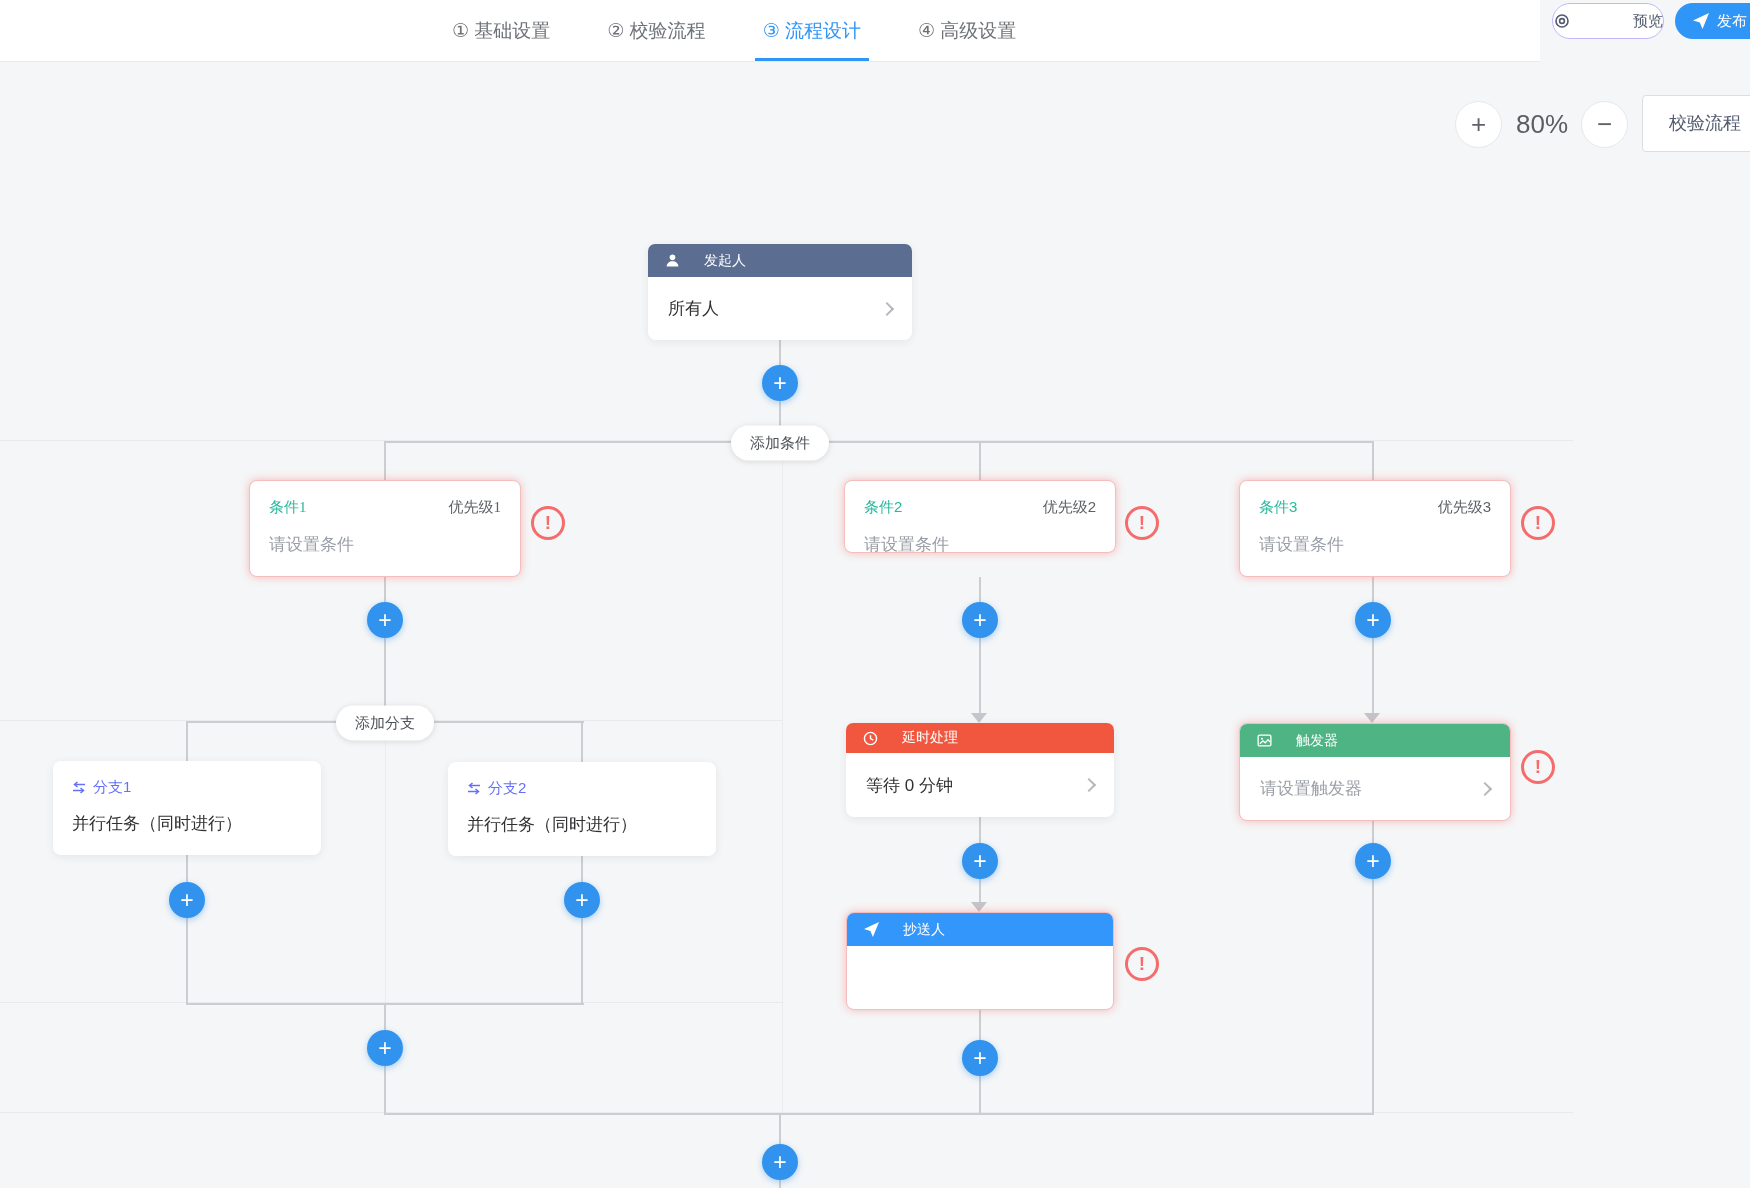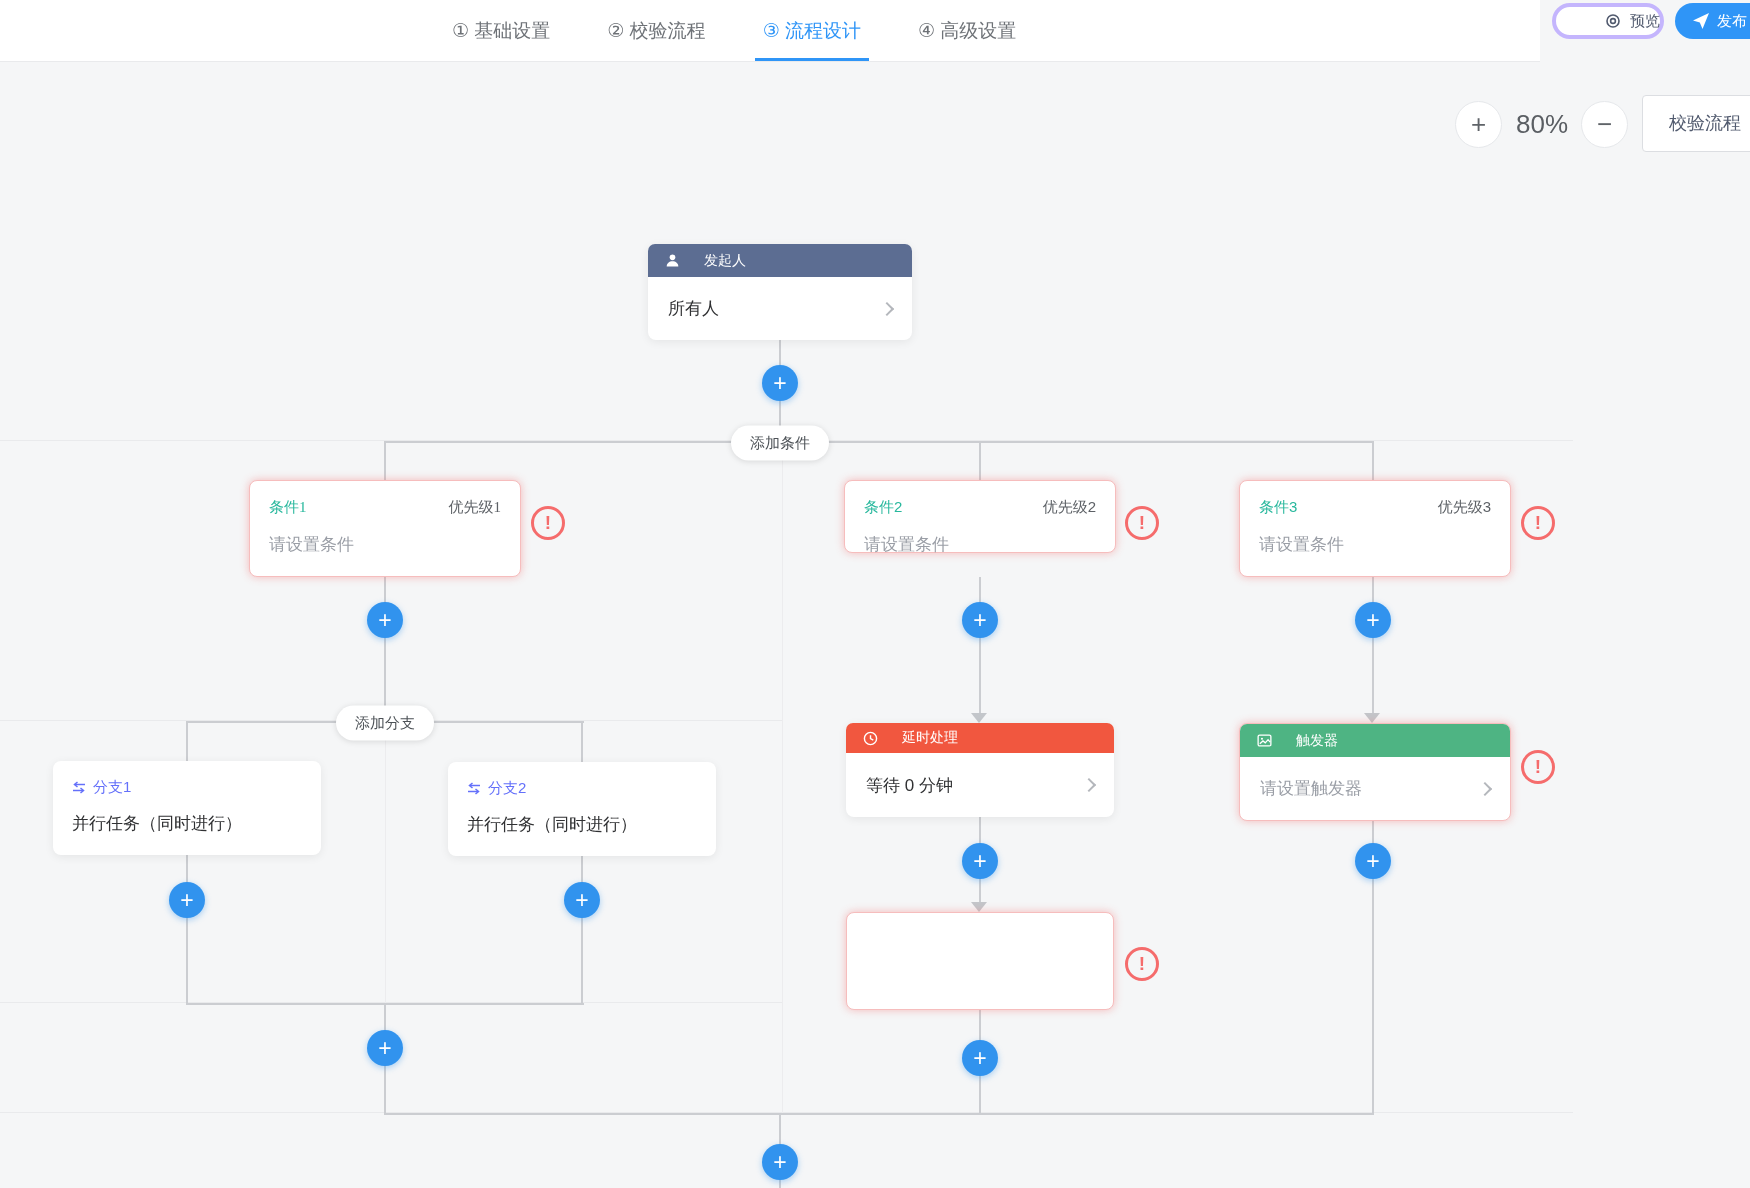--- a/index.html
+++ b/index.html
@@ -10,22 +10,22 @@
   
   .topbar { position:absolute; left:0; top:0; width:1540px; height:62px; background:#fff;
             border-bottom:1px solid #e9eaec; z-index:50; }
   .tabs { position:absolute; left:452px; top:0; height:61px; display:flex; gap:57px; }
   .tab { position:relative; height:100%; display:flex; align-items:center; font-size:19px;
          color:#6e7277; cursor:pointer; white-space:nowrap; }
   .tab.active { color:#2f95f7; }
   .tab.active::after { content:""; position:absolute; left:-8px; right:-8px; bottom:0;
                        height:3px; background:#2f95f7; }
   .btn-preview { position:absolute; left:1552px; top:3px; width:112px; height:36px;
-                 background:#fff; border:4px solid #c4b5fd; border-radius:18px;
-                 display:flex; align-items:center; justify-content:flex-end; gap:8px;
+                 background:#fff; border:1px solid #c4b5fd; border-radius:18px;
+                 display:flex; align-items:center; justify-content:space-between; gap:8px;
                  font-size:15px; color:#515a6e; cursor:pointer; }
   .btn-publish { position:absolute; left:1675px; top:3px; width:120px; height:36px;
                  background:#2f95f7; border-radius:18px; display:flex; align-items:center;
                  padding-left:18px; gap:8px; font-size:15px; color:#fff; cursor:pointer; }
 
   
   .zoom-circle { position:absolute; width:47px; height:47px; border-radius:50%; background:#fff;
                  border:1px solid #e6e8eb; color:#5f6368; font-size:26px; line-height:45px;
                  text-align:center; cursor:pointer; }
   .zoom-label { position:absolute; left:1504px; top:109px; width:76px; text-align:center;
@@ -245,20 +245,28 @@
     </div>
     <div class="node-body" style="height:calc(100% - 30px);">
       <span>等待 0 分钟</span>
       <span class="chev"></span>
     </div>
   </div>
 
   <div class="plus-btn" style="left:980px; top:861px;">+</div>
 
   <div class="node error" style="left:846px; top:912px; width:268px; height:98px;">
+    <div class="node-header" style="background:#3296fa;">
+      <span class="nh-icon">
+        <svg width="15" height="15" viewBox="0 0 16 16">
+            <path d="M0 7.5 L16 0 L9.5 16 L6.8 9.6 Z" fill="#fff"></path>
+          </svg>
+      </span>
+      <span>抄送人</span>
+    </div>
   </div>
   <div class="warn" style="left:1142px; top:964px;">!</div>
 
   <div class="plus-btn" style="left:980px; top:1058px;">+</div>
 
   <div class="node error" style="left:1239px; top:723px; width:272px; height:98px;">
     <div class="node-header" style="background:#4eb483;">
       <span class="nh-icon">
         <svg width="15" height="15" viewBox="0 0 16 16" fill="none" stroke="#fff" stroke-width="1.4">
             <rect x="1.2" y="2.2" width="13.6" height="11.6" rx="1.6"></rect>

